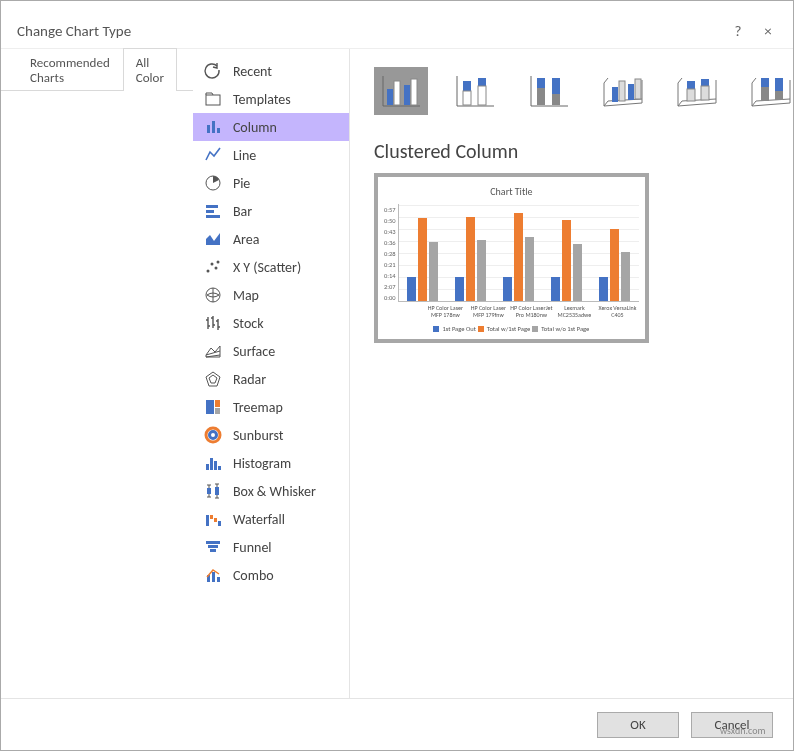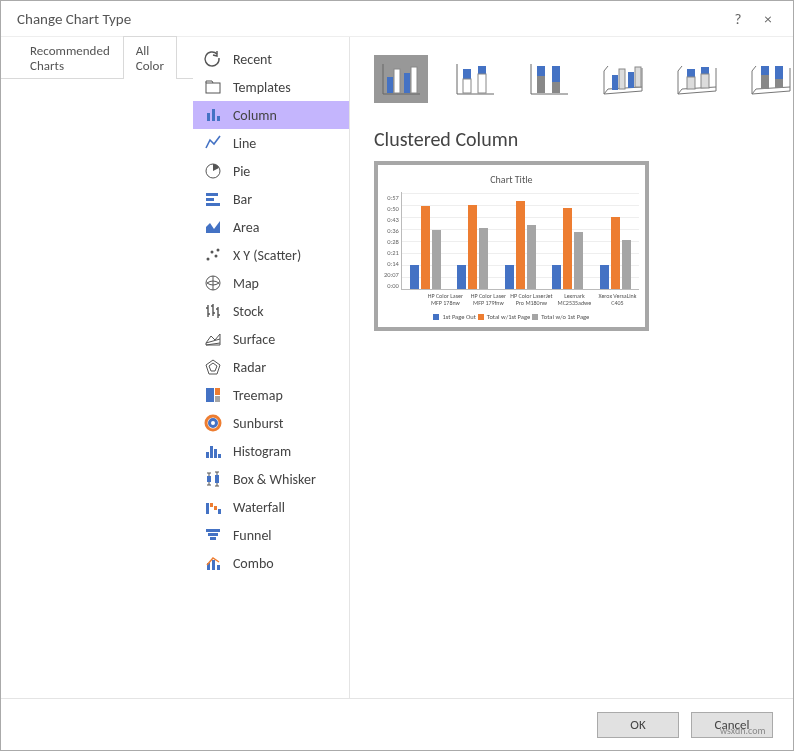--- a/index.html
+++ b/index.html
@@ -1,19 +1,19 @@
 <!DOCTYPE html>
 <html><head>
 <meta charset="utf-8">
 <style>
   * { box-sizing: border-box; margin: 0; padding: 0; font-family: "Segoe UI", Calibri, sans-serif; }
   body { width: 794px; height: 751px; background: #fff; border: 1px solid #aaa; display: flex; flex-direction: column; font-size: 13px; color: #444; }
 
   
-  .titlebar { height: 36px; display: flex; align-items: center; padding: 0 10px; border-bottom: 1px solid #eee; }
+  .titlebar { height: 36px; display: flex; align-items: center; padding: 0 10px; border-bottom: 1px solid #eee; margin-top: 12px; }
   .titlebar-title { flex: 1; font-size: 15px; color: #555; padding-left: 6px; }
   .titlebar-btn { width: 30px; text-align: center; font-size: 15px; color: #666; cursor: default; }
 
   
   .body { flex: 1; display: flex; flex-direction: row; }
 
   
   .tabs { height: 30px; display: flex; align-items: flex-end; padding: 0 16px; border-bottom: 1px solid #d9d9d9; margin-top: 12px; }
   .tab { padding: 6px 12px; font-size: 13px; color: #555; border: 1px solid transparent; border-bottom: none; position: relative; top: 1px; }
   .tab.active { border-color: #d9d9d9; background: #fff; }
@@ -330,21 +330,21 @@
         </div>
       </div>
 
       <div class="section-title">Clustered Column</div>
 
       <div class="preview">
         <div class="preview-title">Chart Title</div>
         <div class="chart-area">
           <div class="yaxis" id="yaxis">
               <div>0:00</div>
-              <div>20:07</div>
+              <div>2:07</div>
               <div>0:14</div>
               <div>0:21</div>
               <div>0:28</div>
               <div>0:36</div>
               <div>0:43</div>
               <div>0:50</div>
               <div>0:57</div>
             </div>
           <div class="plot" id="plot">
               <div class="group">

